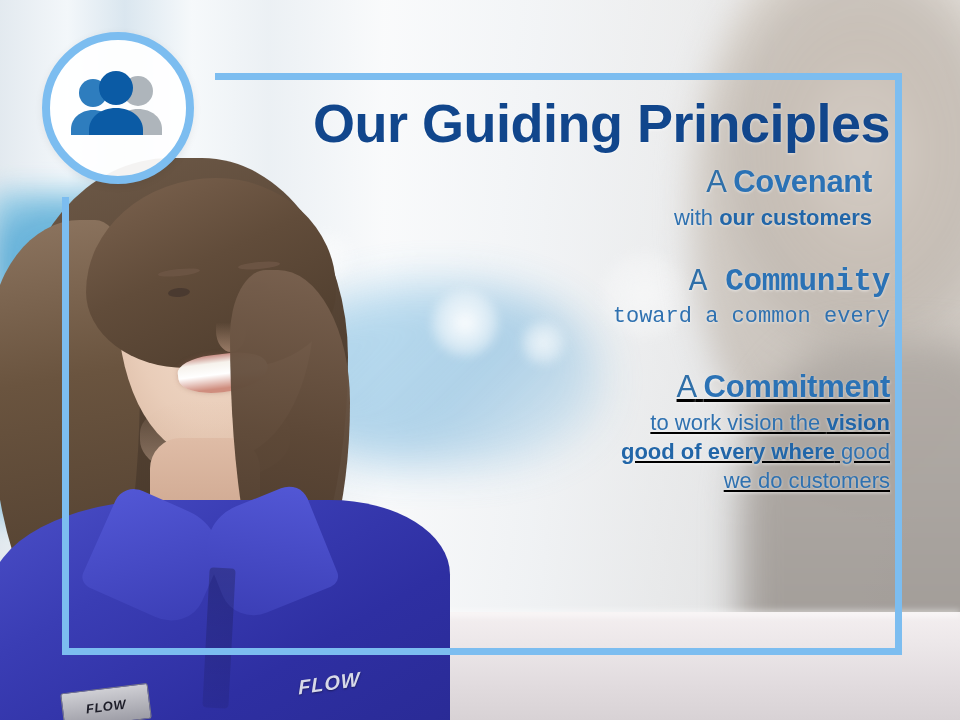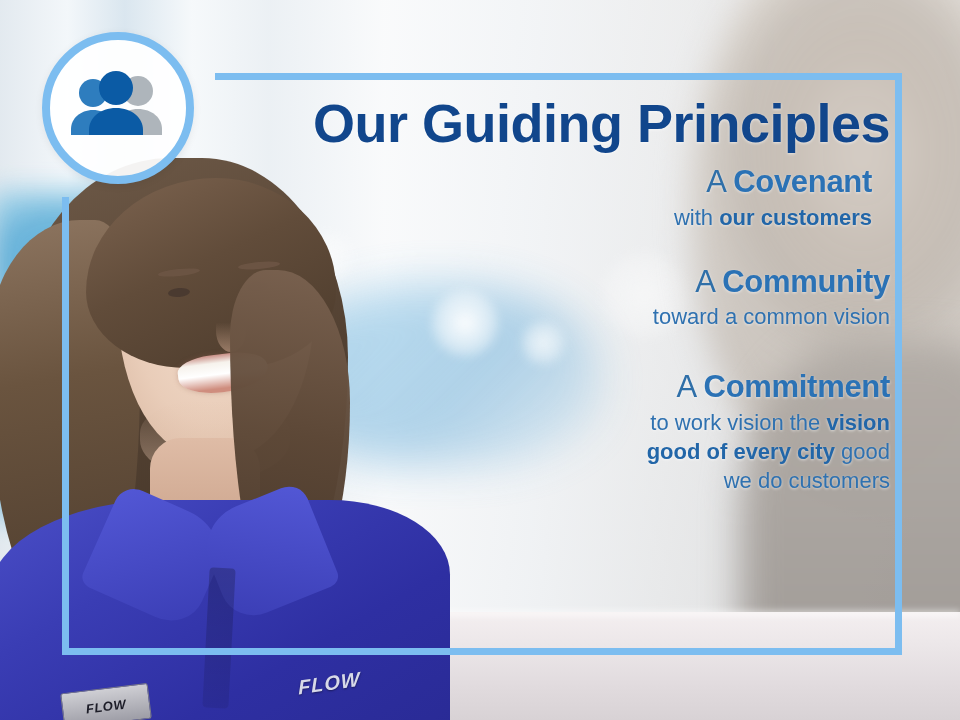--- a/index.html
+++ b/index.html
@@ -279,22 +279,22 @@
   .p-sub {
     font-size: 22px;
     line-height: 1.32;
     color: #2f71b0;
     margin-top: 4px;
     text-shadow: 0 1px 3px rgba(255,255,255,.6);
   }
   .p-sub b { font-weight: bold; color: #2266a8; }
 
   .principle.covenant   { margin-top: 16px; }
-  .principle.community  { margin-top: 34px; }
-  .principle.commitment { margin-top: 40px; }
+  .principle.community  { margin-top: 34px; font-family: Liberation Mono, monospace; }
+  .principle.commitment { margin-top: 40px; text-decoration: underline; }
 
   .align-r1 { padding-right: 18px; }
   .align-r2 { padding-left: 60px; }
   .align-r3 { padding-left: 120px; }
 </style>
 </head>
 <body>
 
 <div id="poster">
 
@@ -370,30 +370,30 @@
         <span>with </span><b>our customers</b>
       </div>
     </div>
 
     <div class="principle community align-r2">
       <div class="p-head">
         <span class="article">A</span>
         <span class="word">Community</span>
       </div>
       <div class="p-sub">
-        <div>toward a common vision</div>
+        <div>toward a common every</div>
       </div>
     </div>
 
     <div class="principle commitment align-r3">
       <div class="p-head">
         <span class="article">A</span>
         <span class="word">Commitment</span>
       </div>
       <div class="p-sub">
         <div><span>to work vision the </span><b>vision</b></div>
-        <div><b>good of every city</b><span> good</span></div>
+        <div><b>good of every where</b><span> good</span></div>
         <div>we do customers</div>
       </div>
     </div>
 
   </div>
 </div>
 
 </body></html>

